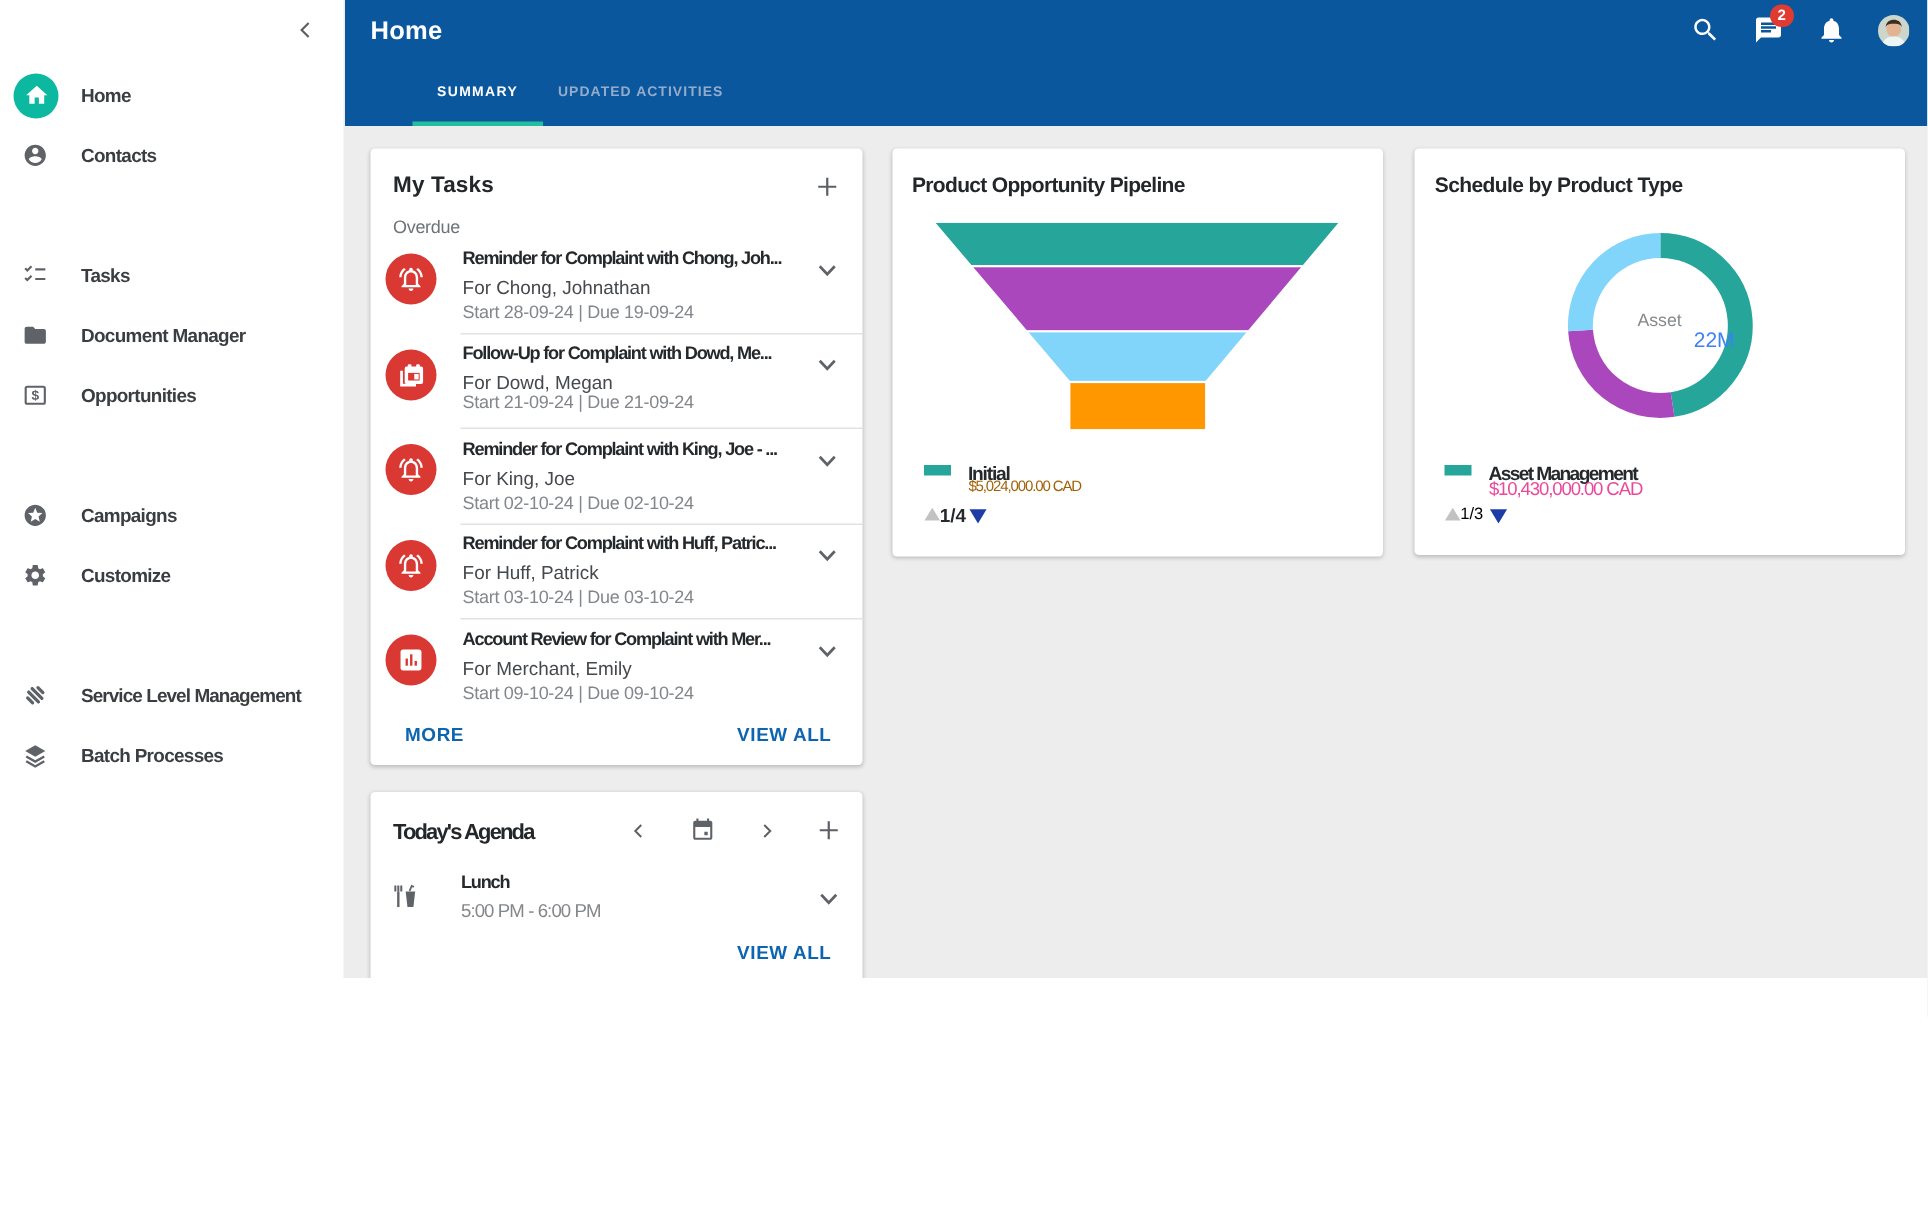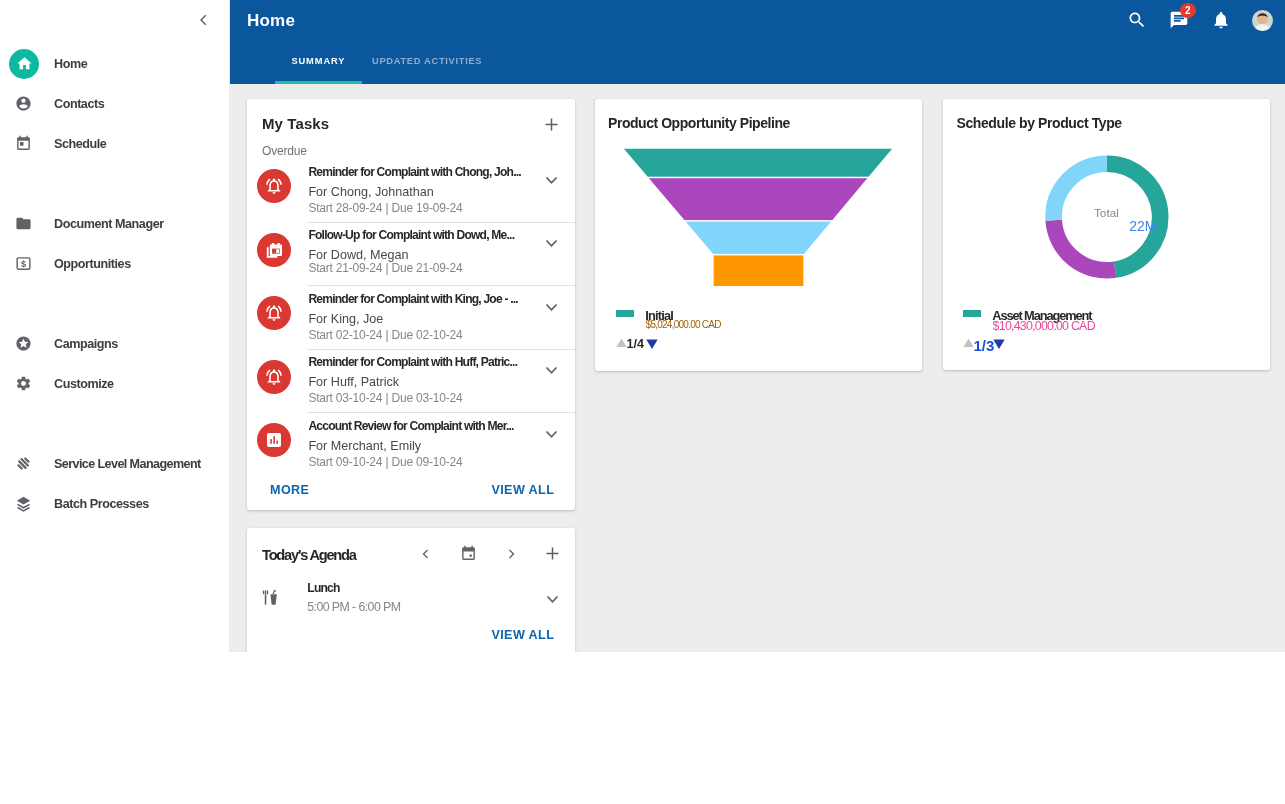--- a/index.html
+++ b/index.html
@@ -71,25 +71,28 @@
         <path d="M10 20v-6h4v6h5v-8h3L12 3 2 12h3v8z"></path>
         </svg>
       <span class="lbl">Home</span>
     </div>
     <div class="mi" style="top:83.5px">
       <svg width="17" height="17" viewBox="0 0 24 24" fill="#5f6368">
         <path d="M12 2C6.48 2 2 6.48 2 12s4.48 10 10 10 10-4.48 10-10S17.52 2 12 2zm0 3c1.66 0 3 1.34 3 3s-1.34 3-3 3-3-1.34-3-3 1.34-3 3-3zm0 14.2c-2.5 0-4.71-1.28-6-3.22.03-1.99 4-3.08 6-3.08 1.99 0 5.97 1.09 6 3.08-1.29 1.94-3.5 3.22-6 3.22z"></path>
         </svg>
       <span class="lbl">Contacts</span>
     </div>
-    <div class="mi" style="top:123.5px">
-      <svg width="17" height="17" viewBox="0 0 24 24" fill="#5f6368">
-        <path d="M19 3h-1V1h-2v2H8V1H6v2H5c-1.11 0-1.99.9-1.99 2L3 19c0 1.1.89 2 2 2h14c1.1 0 2-.9 2-2V5c0-1.1-.9-2-2-2zm0 16H5V8h14v11zM7 10h5v5H7z"></path>
-        </svg>
-      <span class="lbl">Schedule</span>
+    <div class="mi" style="top:163.5px">
+      <svg width="17" height="17" viewBox="0 0 24 24" fill="none" stroke="#5f6368" stroke-width="2">
+        <path d="M2.5 5.5 L4.5 7.5 L8.5 3.5"></path>
+          <path d="M2.5 14.5 L4.5 16.5 L8.5 12.5"></path>
+        <path d="M12 6.5 H21.5"></path>
+          <path d="M12 15.5 H21.5"></path>
+        </svg>
+      <span class="lbl">Tasks</span>
     </div>
     <div class="mi" style="top:203.5px">
       <svg width="17" height="17" viewBox="0 0 24 24" fill="#5f6368">
         <path d="M10 4H4c-1.1 0-1.99.9-1.99 2L2 18c0 1.1.9 2 2 2h16c1.1 0 2-.9 2-2V8c0-1.1-.9-2-2-2h-8l-2-2z"></path>
         </svg>
       <span class="lbl">Document Manager</span>
     </div>
     <div class="mi" style="top:243.5px">
       <svg width="17" height="17" viewBox="0 0 24 24" fill="none">
         <rect x="3" y="4" width="18" height="16" rx="1.5" stroke="#5f6368" stroke-width="2"></rect>
@@ -241,29 +244,29 @@
         <path d="M0.3 0.5 L11.7 0.5 L6 10 Z" fill="#1d3ca5"></path>
       </svg>
   </div>
   <div class="card" id="donut" style="left:942.5px;top:99px;width:327px;height:271px">
     <div class="abs ttl" style="left:14px;top:16.3px;font-size:14px;letter-spacing:-0.4px">Schedule by Product Type</div>
     <svg class="abs" style="left:0;top:0" width="327" height="271" fill="none">
       <path d="M 163.90 64.70 A 53.3 53.3 0 0 1 172.05 170.67" stroke="#26a69a" stroke-width="16.6"></path>
       <path d="M 172.05 170.67 A 53.3 53.3 0 0 1 110.71 121.35" stroke="#ab47bc" stroke-width="16.6"></path>
       <path d="M 110.71 121.35 A 53.3 53.3 0 0 1 163.90 64.70" stroke="#81d4fa" stroke-width="16.6"></path>
     </svg>
-    <div class="abs" style="left:113.9px;top:107px;width:100px;text-align:center;font-size:11.8px;color:#85898c">Total</div>
+    <div class="abs" style="left:113.9px;top:107px;width:100px;text-align:center;font-size:11.8px;color:#85898c">Asset</div>
     <div class="abs" style="left:113.9px;top:118.6px;width:100px;text-align:right;font-size:14px;color:#3b82f6">22M</div>
     <div class="abs" style="left:20px;top:211.3px;width:18.5px;height:7px;background:#26a69a"></div>
     <div class="abs t1" style="left:49.8px;top:208.5px;font-size:12.8px;letter-spacing:-1.1px">Asset Management</div>
     <div class="abs" style="left:50.1px;top:220.2px;font-size:12.4px;letter-spacing:-0.75px;color:#ec4899">$10,430,000.00 CAD</div>
     <svg class="abs" style="left:20.5px;top:239px" width="11" height="9.5">
         <path d="M5.5 0.5 L10.7 9 L0.3 9 Z" fill="#c2c2c2"></path>
       </svg>
-    <div class="abs" style="left:31px;top:237.5px;font-size:15px;font-weight:bold;color:#1d4ed8">1/3</div>
+    <div class="abs" style="left:31px;top:237.5px;font-size:11px;font-weight:normal;color:#000000">1/3</div>
     <svg class="abs" style="left:50.5px;top:239.5px" width="12" height="10.5">
         <path d="M0.3 0.5 L11.7 0.5 L6 10 Z" fill="#1d3ca5"></path>
       </svg>
   </div>
   <div class="card" id="agenda" style="left:247px;top:528px;width:328px;height:128.5px">
     <div class="abs ttl" style="left:15px;top:18.7px;font-size:14.6px;letter-spacing:-1.2px">Today's Agenda</div>
     <svg class="abs" style="left:173px;top:19.5px" width="12" height="12" viewBox="0 0 24 24">
       <path d="M15 4 L7 12 L15 20" fill="none" stroke="#5c6064" stroke-width="2.6"></path>
       </svg>
     <svg class="abs" style="left:213px;top:17px" width="17" height="17" viewBox="0 0 24 24" fill="#5f6368">

